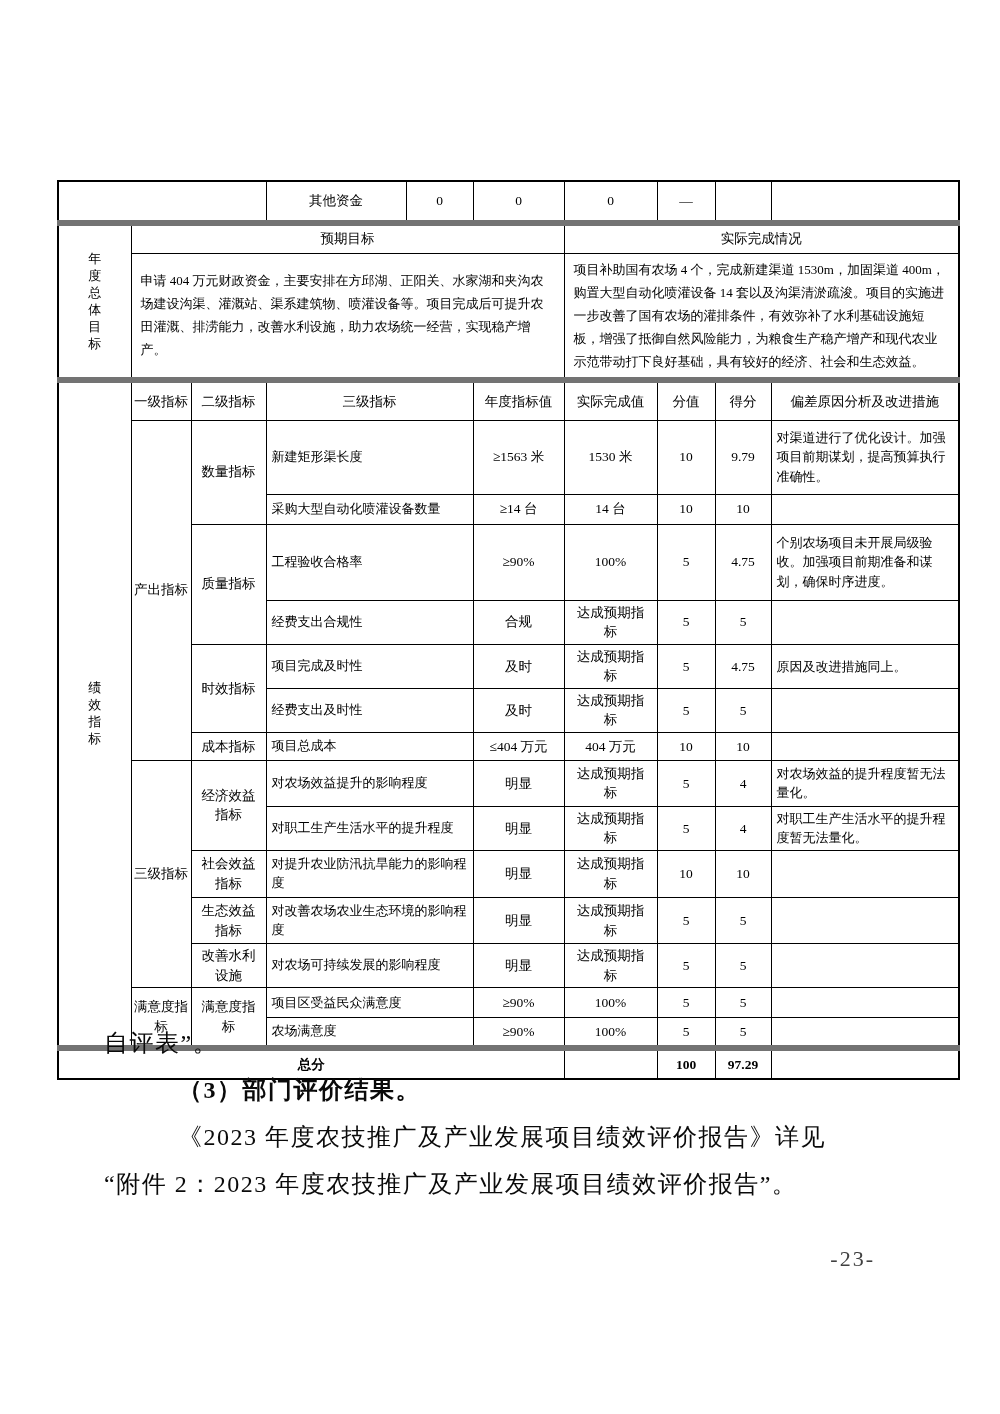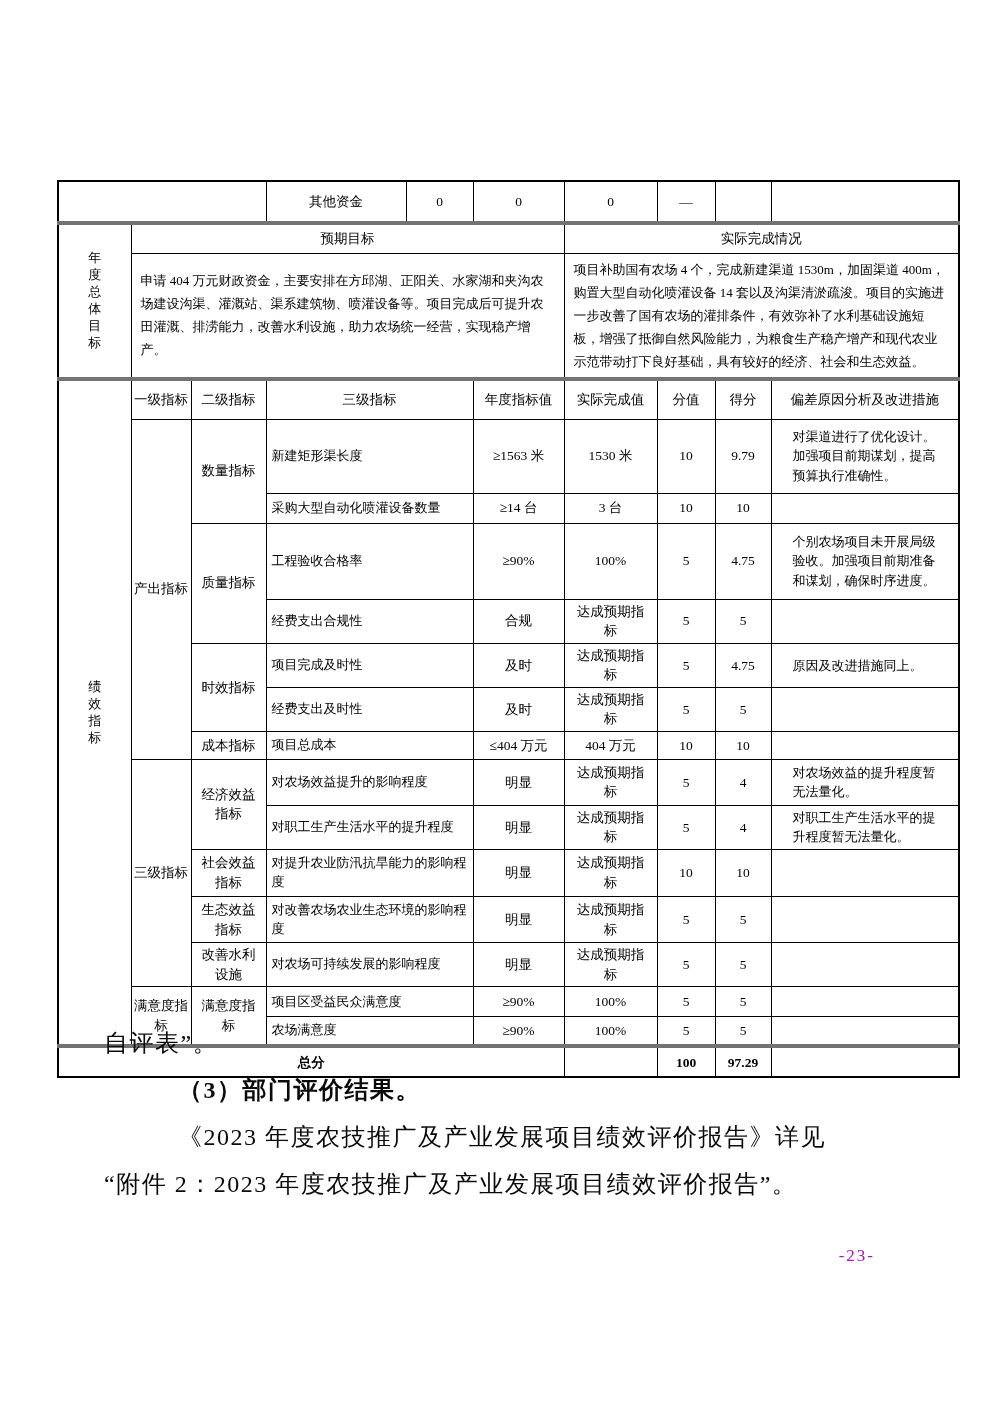--- a/index.html
+++ b/index.html
@@ -13,35 +13,35 @@
     border:2px solid #000;
   }
   td{
     border:1px solid #000;
     text-align:center;vertical-align:middle;
     font-size:13.5px;line-height:1.45;
     padding:2px 4px;word-break:break-all;
   }
   td.goal{font-size:13px;line-height:1.78;padding:4px 9px;text-align:left;}
   td.l3{font-size:13px;text-align:left;padding:4px 5px;}
-  td.dev{font-size:13px;text-align:left;padding:2px 21px;line-height:1.5;}
+  td.dev{font-size:13px;text-align:left;padding:2px 5px;line-height:1.5;}
   td.val{font-size:13.5px;padding:2px 8px;}
-  tr.thick td{border-top:4px solid #737373;}
+  tr.thick td{border-top:6px solid #737373;}
   .vtext{display:inline-block;width:15px;word-break:break-all;line-height:17px;font-size:13px;}
   td.nopad{padding:1px 2px;}
   .bold{font-weight:bold;}
   .text-block{
     position:absolute;left:104px;top:1020px;width:800px;
     font-size:24px;letter-spacing:1.5px;color:#0a0a0a;
   }
   .tline{line-height:47px;height:47px;white-space:nowrap;}
   .indent{padding-left:74px;}
   .page-number{
     position:absolute;top:1246px;right:125px;
-    font-size:17px;letter-spacing:2px;color:#a21caf;
+    font-size:22px;letter-spacing:2px;color:#404040;
   }
 </style>
 </head>
 <body>
 
 <div class="sheet">
 
   <table class="main">
     <colgroup>
       <col style="width:73px">
@@ -102,21 +102,21 @@
         <td>≥1563 米</td>
         <td class="val">1530 米</td>
         <td>10</td>
         <td>9.79</td>
         <td class="dev">对渠道进行了优化设计。加强项目前期谋划，提高预算执行准确性。</td>
       </tr>
 
       <tr style="height:30px">
         <td colspan="2" class="l3">采购大型自动化喷灌设备数量</td>
         <td>≥14 台</td>
-        <td class="val">3 台</td>
+        <td class="val">14 台</td>
         <td>10</td>
         <td>10</td>
         <td class="dev"></td>
       </tr>
 
       <tr style="height:76px">
         <td rowspan="2">质量指标</td>
         <td colspan="2" class="l3">工程验收合格率</td>
         <td>≥90%</td>
         <td class="val">100%</td>

